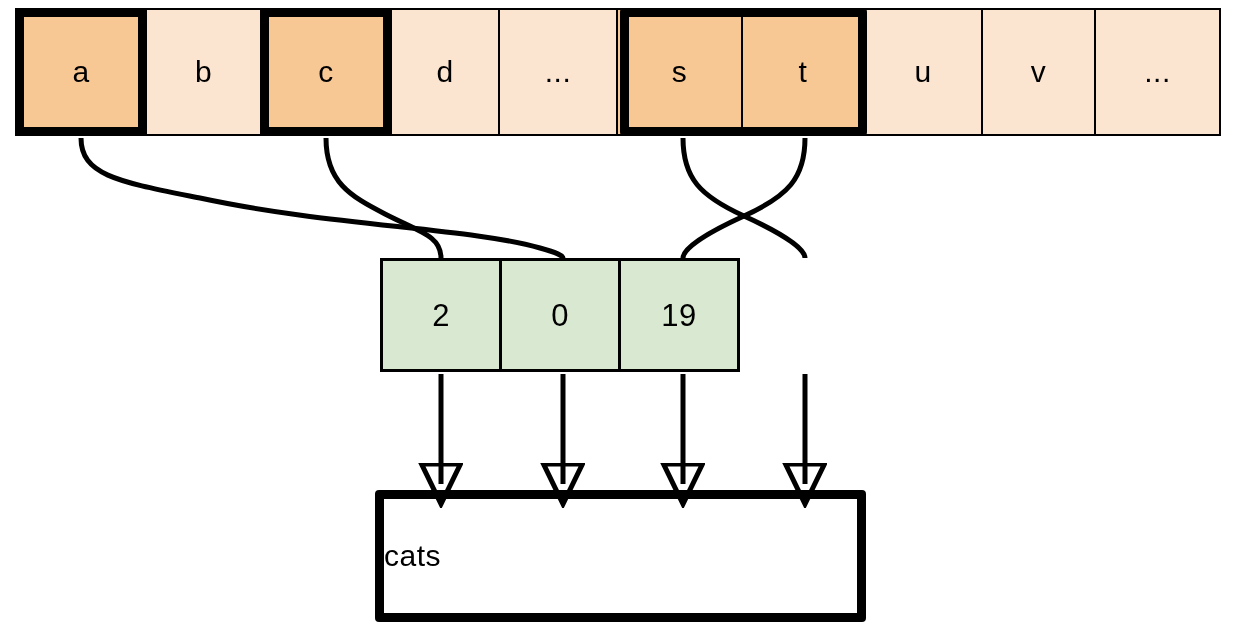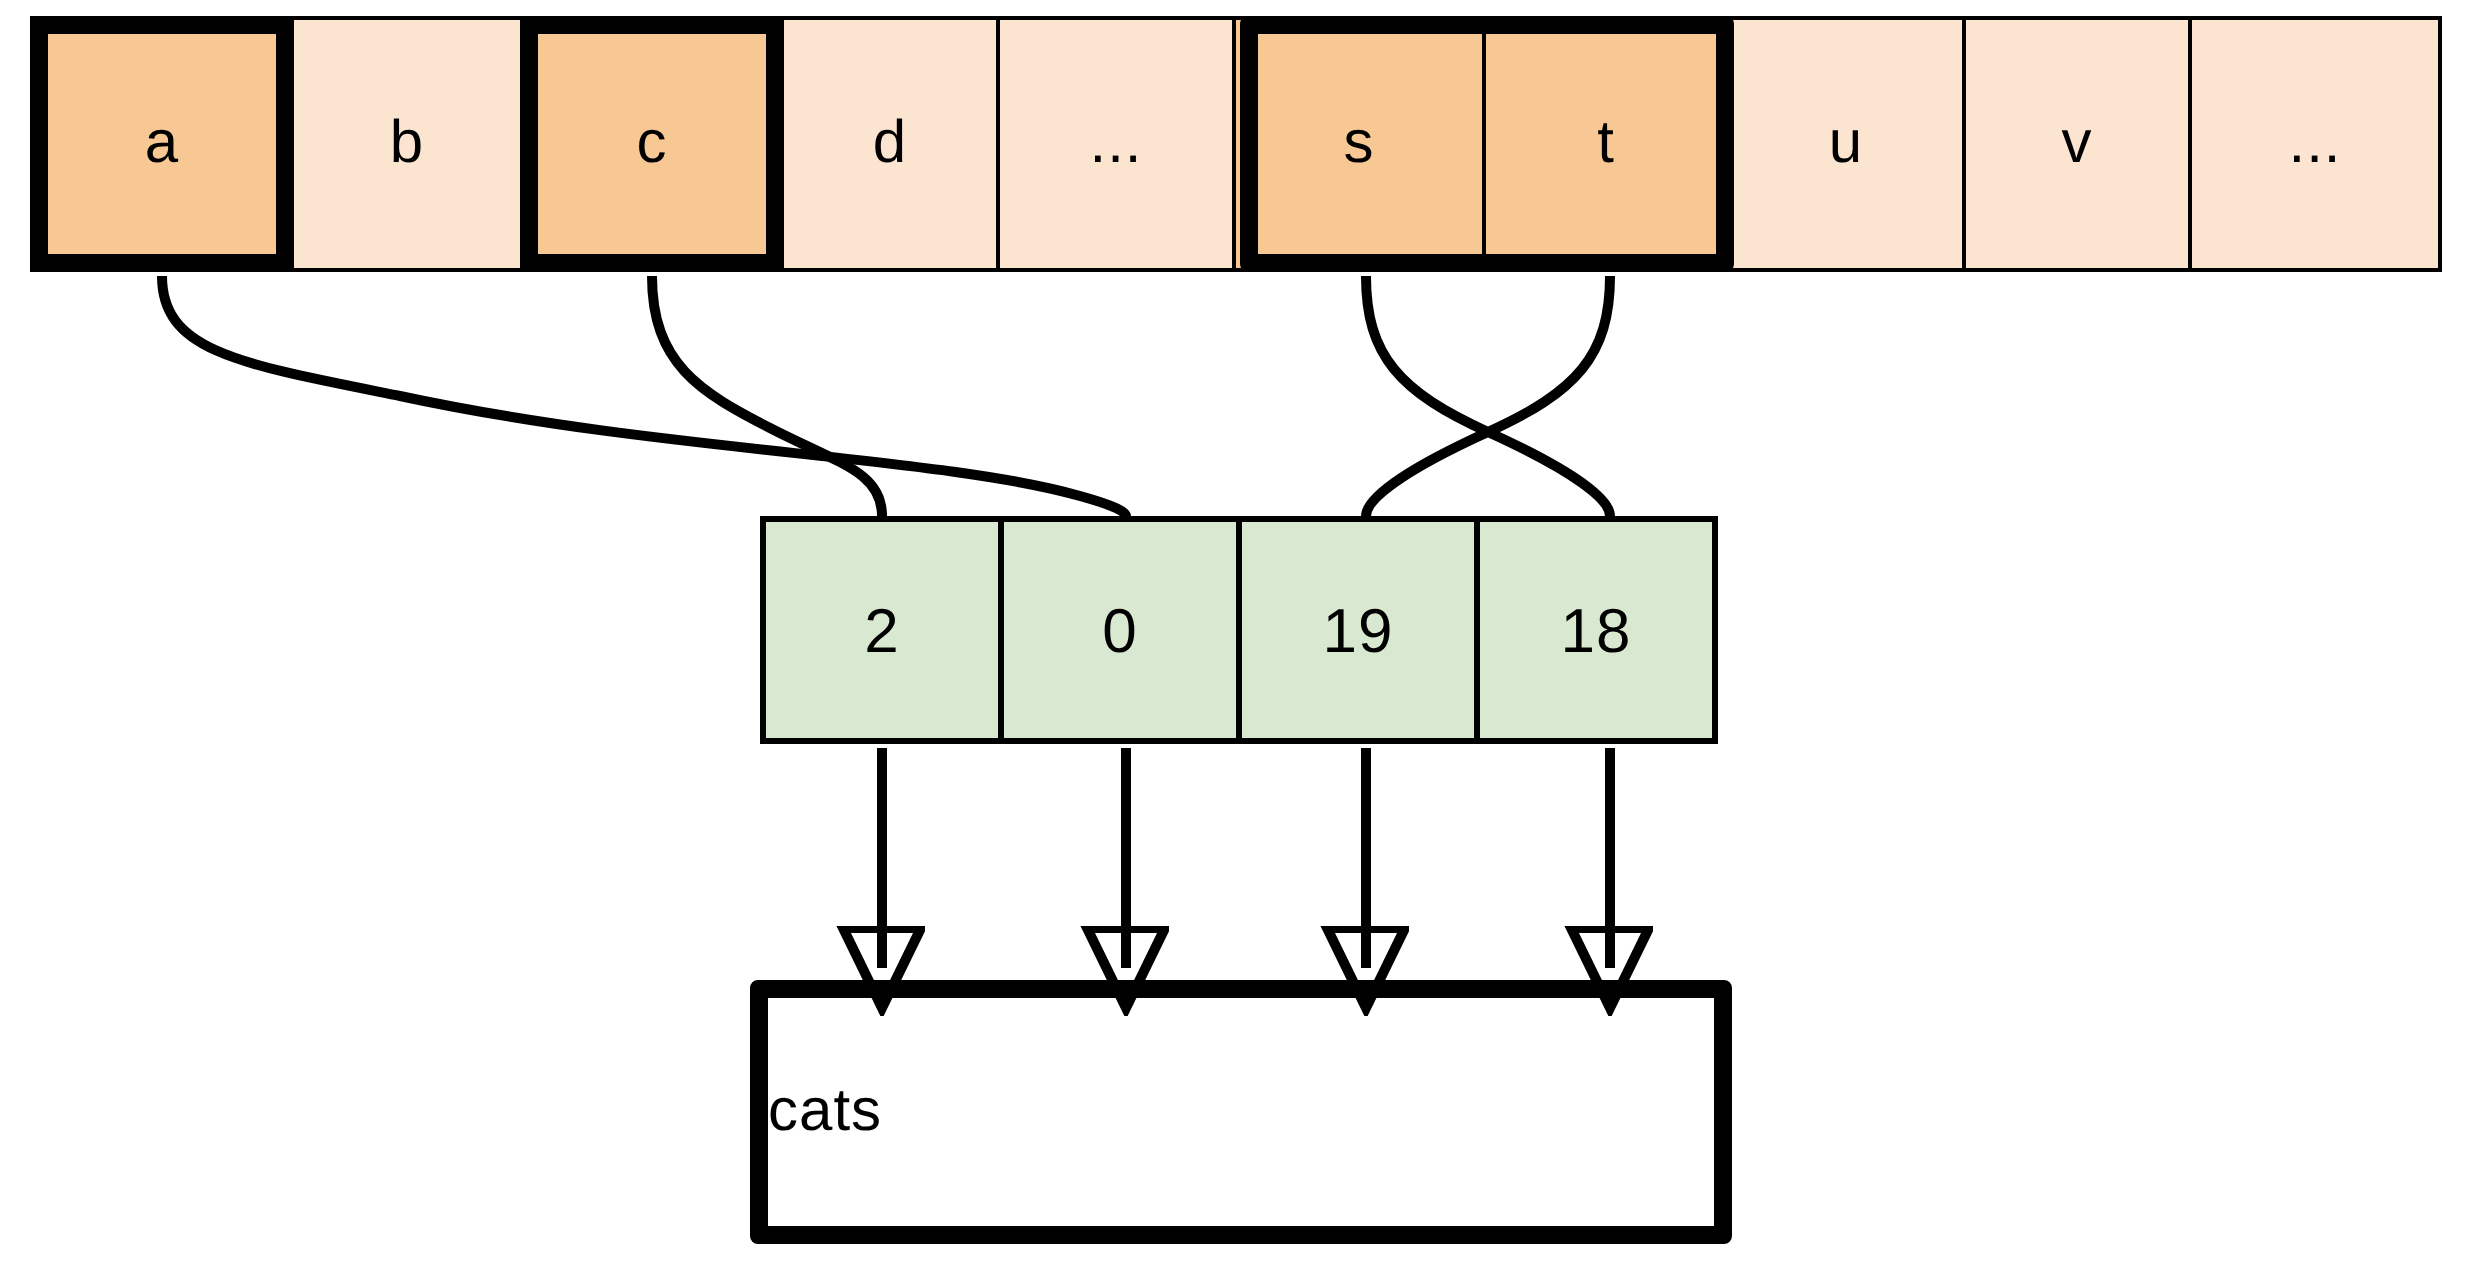--- a/index.html
+++ b/index.html
@@ -128,21 +128,20 @@
     </div>
 
   <div class="hl-frame" style="left:15px; top:8px; width:132px; height:128px;"></div>
   <div class="hl-frame" style="left:260px; top:8px; width:132px; height:128px;"></div>
   <div class="hl-frame" style="left:620px; top:8px; width:247px; height:128px;"></div>
 
   <div class="row" id="index-row">
       <div class="cell">2</div>
       <div class="cell">0</div>
       <div class="cell">19</div>
-      <div class="cell">18</div>
     </div>
 
   <div id="result-frame"></div>
   <div class="row" id="result-inner">
       <div class="cell">c</div>
       <div class="cell">a</div>
       <div class="cell">t</div>
       <div class="cell">s</div>
     </div>
 

